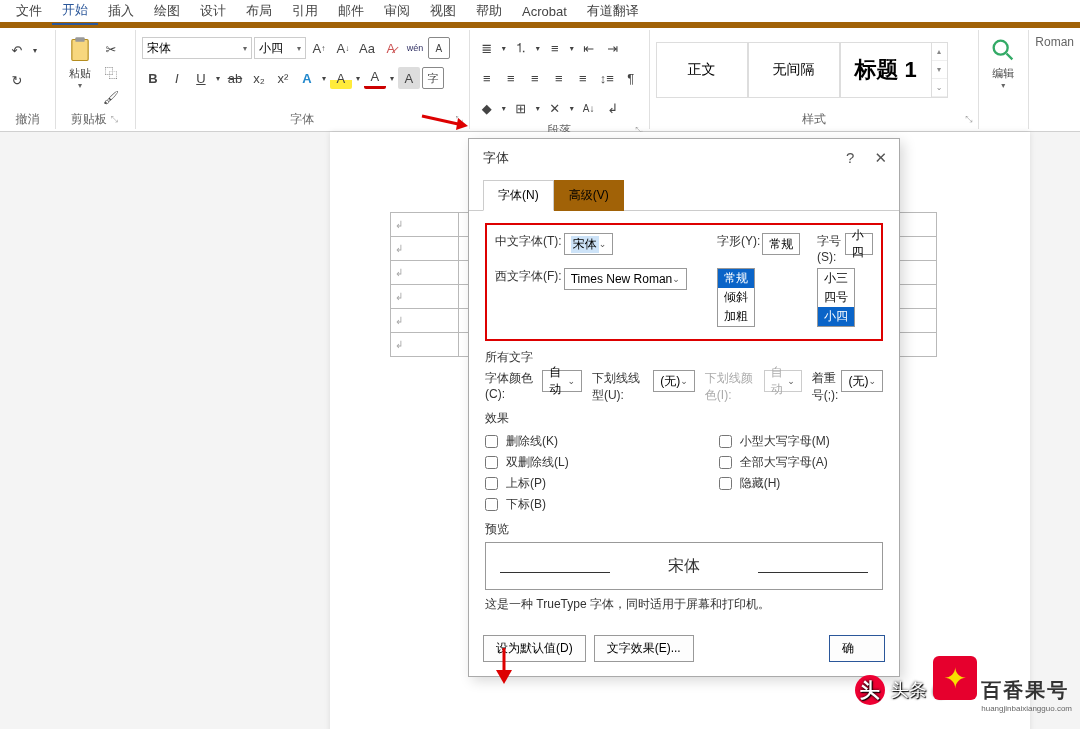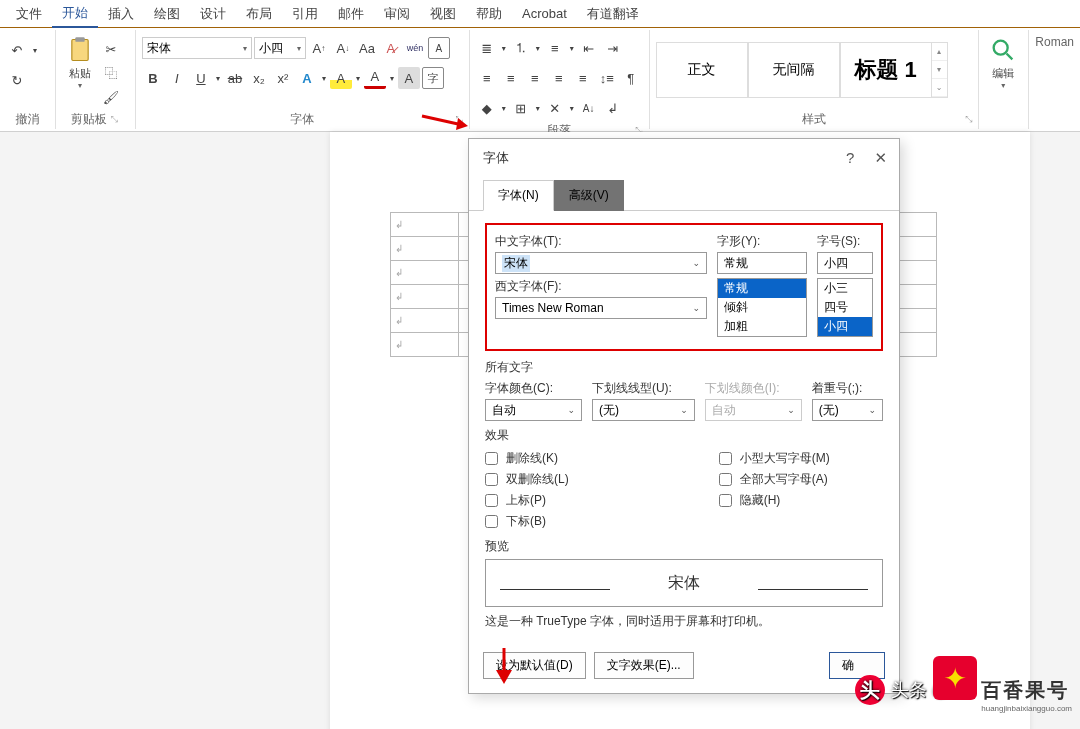--- a/index.html
+++ b/index.html
@@ -1,19 +1,19 @@
 <!DOCTYPE html>
 <html><head>
 <meta charset="utf-8">
 <style>
 * { box-sizing: border-box; margin: 0; padding: 0; font-family: "Microsoft YaHei", "微软雅黑", Arial, sans-serif; }
 body { background: #f4f4f4; width: 1080px; height: 729px; overflow: hidden; position: relative; }
 
 
-.menubar { display: flex; background: #fff; border-bottom: 1px solid #a16207; padding: 0 6px; height: 28px; align-items: center; font-size: 13px; color: #444; }
+.menubar { display: flex; background: #fff; border-bottom: 6px solid #a16207; padding: 0 6px; height: 28px; align-items: center; font-size: 13px; color: #444; }
 .menubar .item { padding: 4px 10px; cursor: pointer; }
 .menubar .item.active { color: #2b579a; border-bottom: 2px solid #2b579a; font-weight: 500; }
 
 
 .ribbon { display: flex; background: #fff; border-bottom: 1px solid #d0d0d0; height: 104px; padding: 2px 0; }
 .ribbon-group { display: flex; flex-direction: column; border-right: 1px solid #e0e0e0; padding: 2px 6px 0 6px; position: relative; }
 .ribbon-group-label { text-align: center; font-size: 12px; color: #666; height: 20px; line-height: 20px; display: flex; justify-content: center; align-items: center; gap: 2px; }
 .ribbon-group-content { flex: 1; display: flex; align-items: flex-start; gap: 2px; }
 .launcher { font-size: 9px; color: #999; cursor: pointer; padding: 0 2px; }
 
@@ -41,26 +41,26 @@
 .table td { border: 1px solid #b9b9b9; width: 68px; height: 24px; font-size: 10px; color: #aaa; padding-left: 4px; }
 
 
 .arrow-red { position: absolute; z-index: 5; }
 
 
 .dialog { position: absolute; left: 468px; top: 138px; width: 432px; background: #fff; border: 1px solid #aaa; box-shadow: 4px 4px 12px rgba(0,0,0,.15); z-index: 10; font-size: 12px; }
 .dlg-title { display: flex; justify-content: space-between; align-items: center; padding: 10px 12px 8px 14px; font-size: 13px; color: #333; }
 .dlg-title .ctrls { display: flex; gap: 20px; font-size: 15px; color: #555; }
 .dlg-tabs { display: flex; padding: 0 14px; border-bottom: 1px solid #ccc; margin-top: 4px; }
-.dlg-tab { padding: 6px 14px; border: 1px solid transparent; cursor: pointer; font-size: 12px; position: relative; top: 1px; background: #737373; }
+.dlg-tab { padding: 6px 14px; border: 1px solid transparent; cursor: pointer; font-size: 12px; position: relative; top: 1px; background: #a16207; }
 .dlg-tab.active { border: 1px solid #ccc; border-bottom: 1px solid #fff; background: #fff; }
 .dlg-body { padding: 12px 16px; }
 .red-box { border: 2px solid #d00; padding: 8px; margin-bottom: 8px; }
 .field-row { display: flex; gap: 10px; margin-bottom: 4px; }
-.field-col { display: flex; flex-direction: column; gap: 2px; }
+.field-col { display: flex; flex-direction: row; gap: 2px; }
 .field-col label { font-size: 12px; color: #333; }
 .input-box { border: 1px solid #999; height: 22px; font-size: 12px; padding: 0 6px; display: flex; align-items: center; justify-content: space-between; background: #fff; }
 .input-box .dd { font-size: 9px; color: #555; }
 .list-box { border: 1px solid #999; background: #fff; font-size: 12px; }
 .list-box div { padding: 1px 6px; }
 .list-box .sel { background: #0a64c8; color: #fff; }
 .section-label { font-size: 12px; color: #333; margin: 6px 0 4px 0; }
 .chk-row { display: flex; align-items: center; gap: 8px; font-size: 12px; color: #333; padding: 2px 0; }
 .chk-row input { width: 13px; height: 13px; }
 .preview-box { border: 1px solid #999; height: 48px; display: flex; align-items: center; justify-content: center; font-family: "SimSun", serif; font-size: 16px; color: #333; margin-bottom: 6px; position: relative; }

